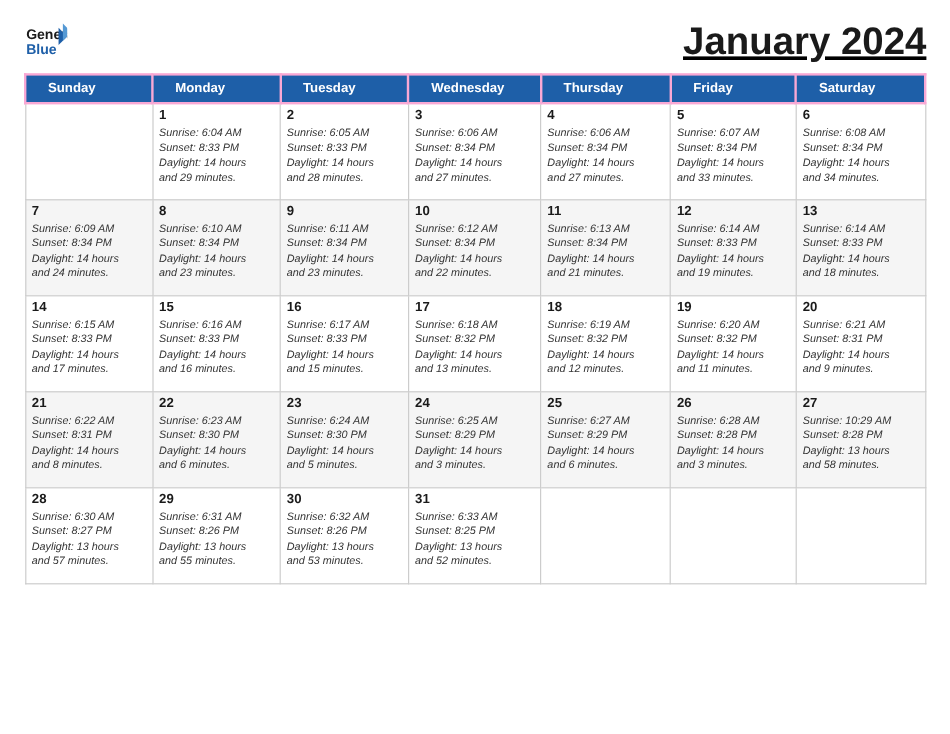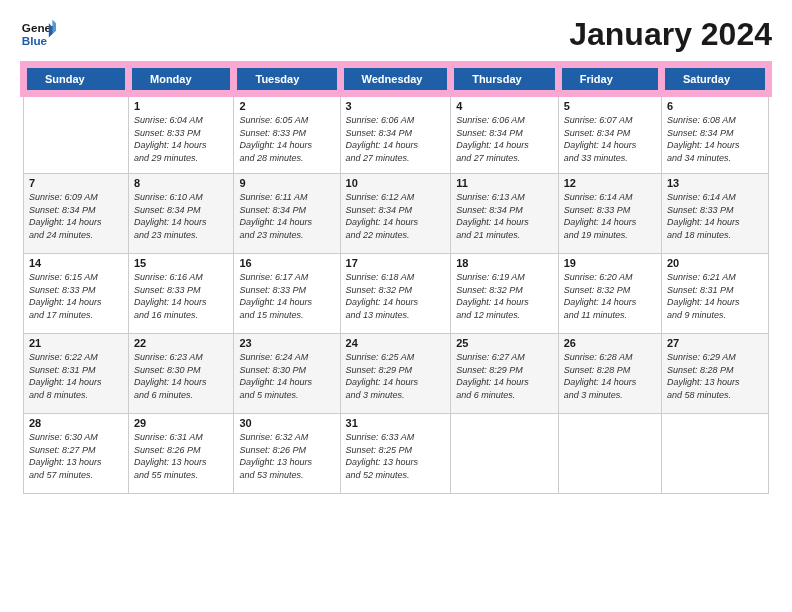--- a/index.html
+++ b/index.html
@@ -25,20 +25,21 @@
       display: flex;
       align-items: center;
       gap: 4px;
     }
     .logo-icon {
       width: 36px;
       height: 36px;
     }
     .title-block {
       text-align: left;
+      text-decoration: underline;
     }
     .month-title {
       font-size: 32px;
       font-weight: bold;
       color: #1a1a1a;
     }
     .location {
       font-size: 14px;
       color: #444;
     }
@@ -47,21 +48,21 @@
       border-collapse: collapse;
       font-size: 10px;
     }
     .calendar th {
       background: #1e5fa8;
       color: #fff;
       text-align: left;
       padding: 5px 18px;
       font-size: 11px;
       font-weight: bold;
-      border: 7px solid #f9a8d4;
+      border: 2px solid #f9a8d4;
     }
     .calendar td {
       border: 1px solid #ccc;
       vertical-align: top;
       padding: 3px 5px;
       width: 113px;
       height: 80px;
     }
     .day-num {
       font-size: 11px;
@@ -351,21 +352,21 @@
             <div class="day-info">
               <div>Sunrise: 6:28 AM</div>
               <div>Sunset: 8:28 PM</div>
               <div>Daylight: 14 hours</div>
               <div>and 3 minutes.</div>
             </div>
           </td>
           <td>
             <div class="day-num">27</div>
             <div class="day-info">
-              <div>Sunrise: 6:29 AM</div>
+              <div>Sunrise: 10:29 AM</div>
               <div>Sunset: 8:28 PM</div>
               <div>Daylight: 13 hours</div>
               <div>and 58 minutes.</div>
             </div>
           </td>
         </tr>
         <tr>
           <td>
             <div class="day-num">28</div>
             <div class="day-info">

